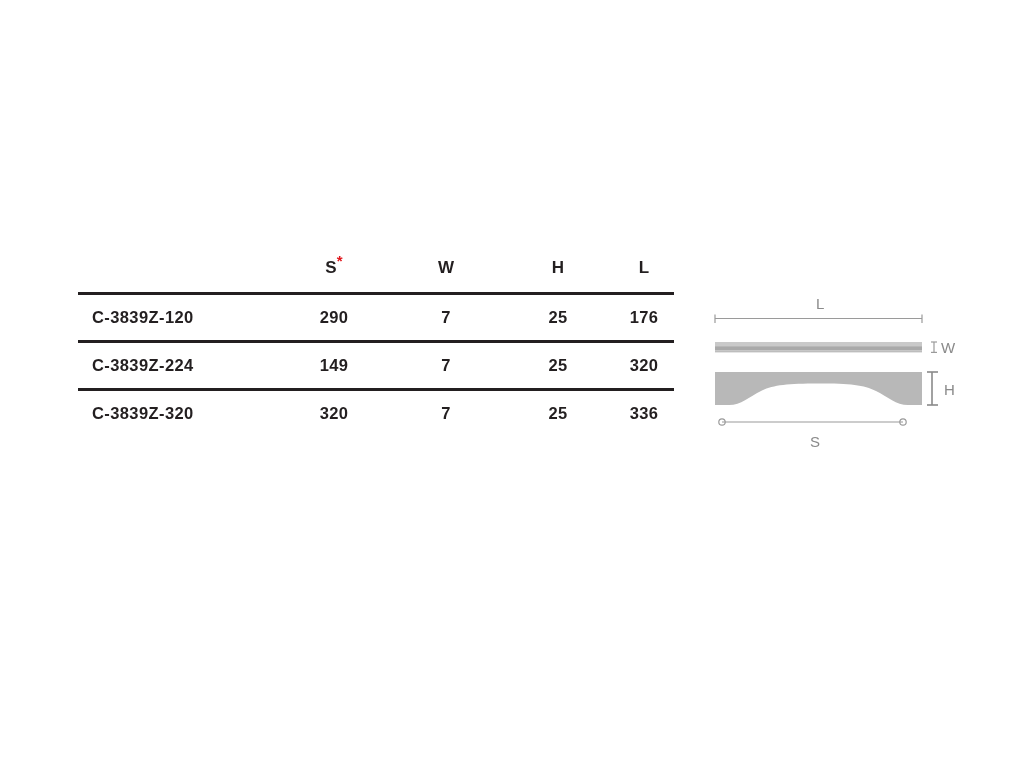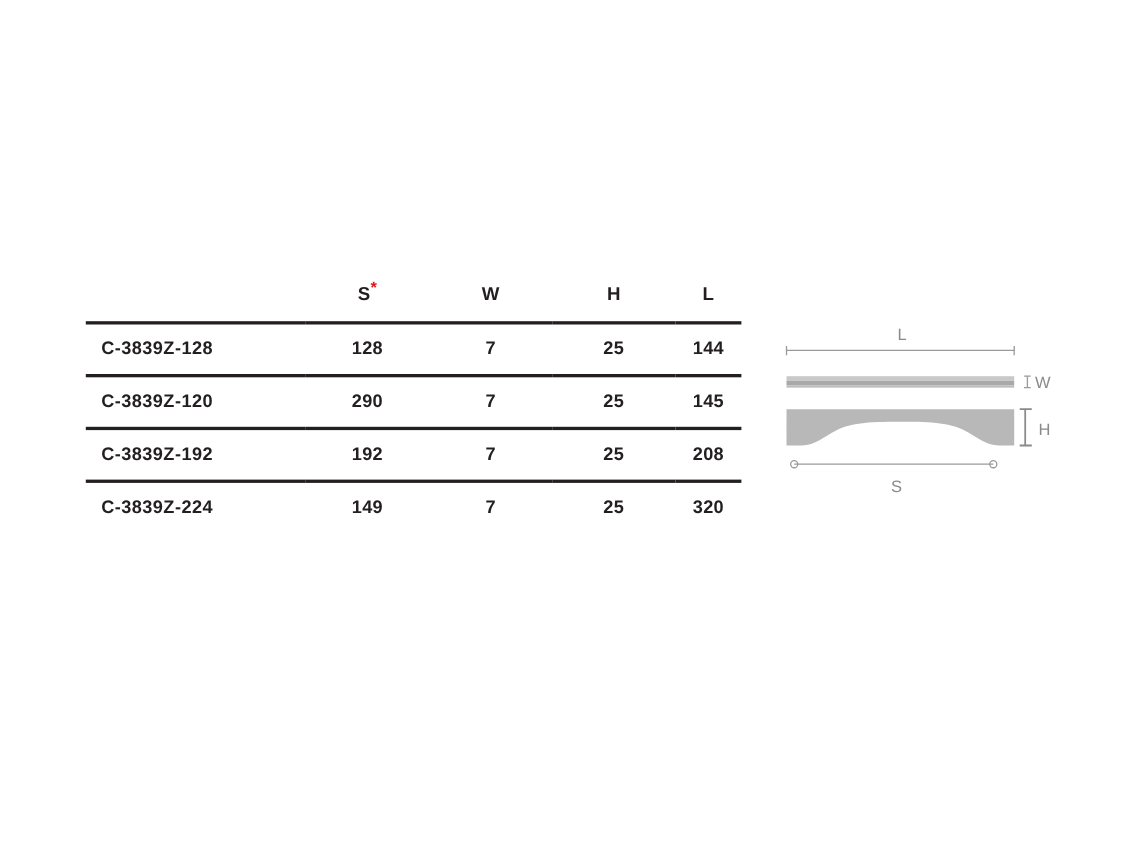--- a/index.html
+++ b/index.html
@@ -100,46 +100,39 @@
       <tr>
         <th class="th-model"></th>
         <th><span>S</span><span class="asterisk">*</span></th>
         <th>W</th>
         <th>H</th>
         <th>L</th>
       </tr>
     </thead>
     <tbody>
       <tr>
-        <td class="model">C-3839Z-128</td>
-        <td>128</td>
-        <td>7</td>
-        <td>25</td>
-        <td>144</td>
-      </tr>
-      <tr>
         <td class="model">C-3839Z-120</td>
         <td>290</td>
         <td>7</td>
         <td>25</td>
-        <td>145</td>
-      </tr>
-      <tr>
-        <td class="model">C-3839Z-192</td>
-        <td>192</td>
-        <td>7</td>
-        <td>25</td>
-        <td>208</td>
+        <td>176</td>
       </tr>
       <tr>
         <td class="model">C-3839Z-224</td>
         <td>149</td>
         <td>7</td>
         <td>25</td>
         <td>320</td>
+      </tr>
+      <tr>
+        <td class="model">C-3839Z-320</td>
+        <td>320</td>
+        <td>7</td>
+        <td>25</td>
+        <td>336</td>
       </tr>
     </tbody>
   </table>
 </div>
 
 <div id="tech-drawing">
   <svg width="300" height="175" viewBox="0 0 300 175" xmlns="http://www.w3.org/2000/svg">
 
     <text class="dimlabel" x="116" y="24">L</text>
 

